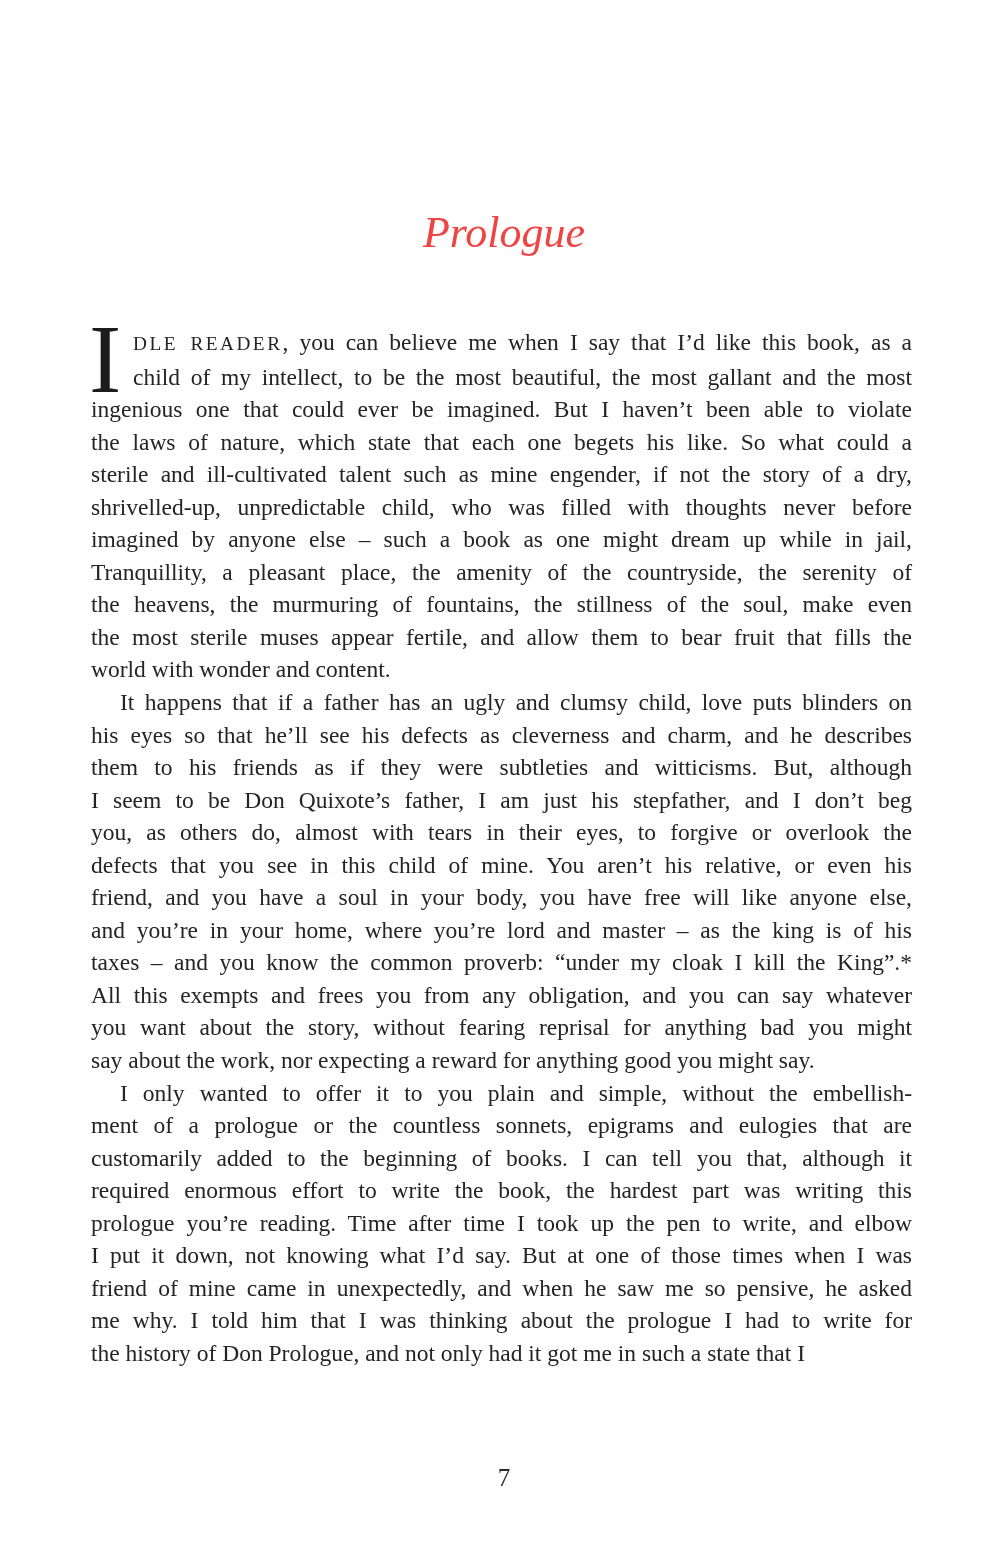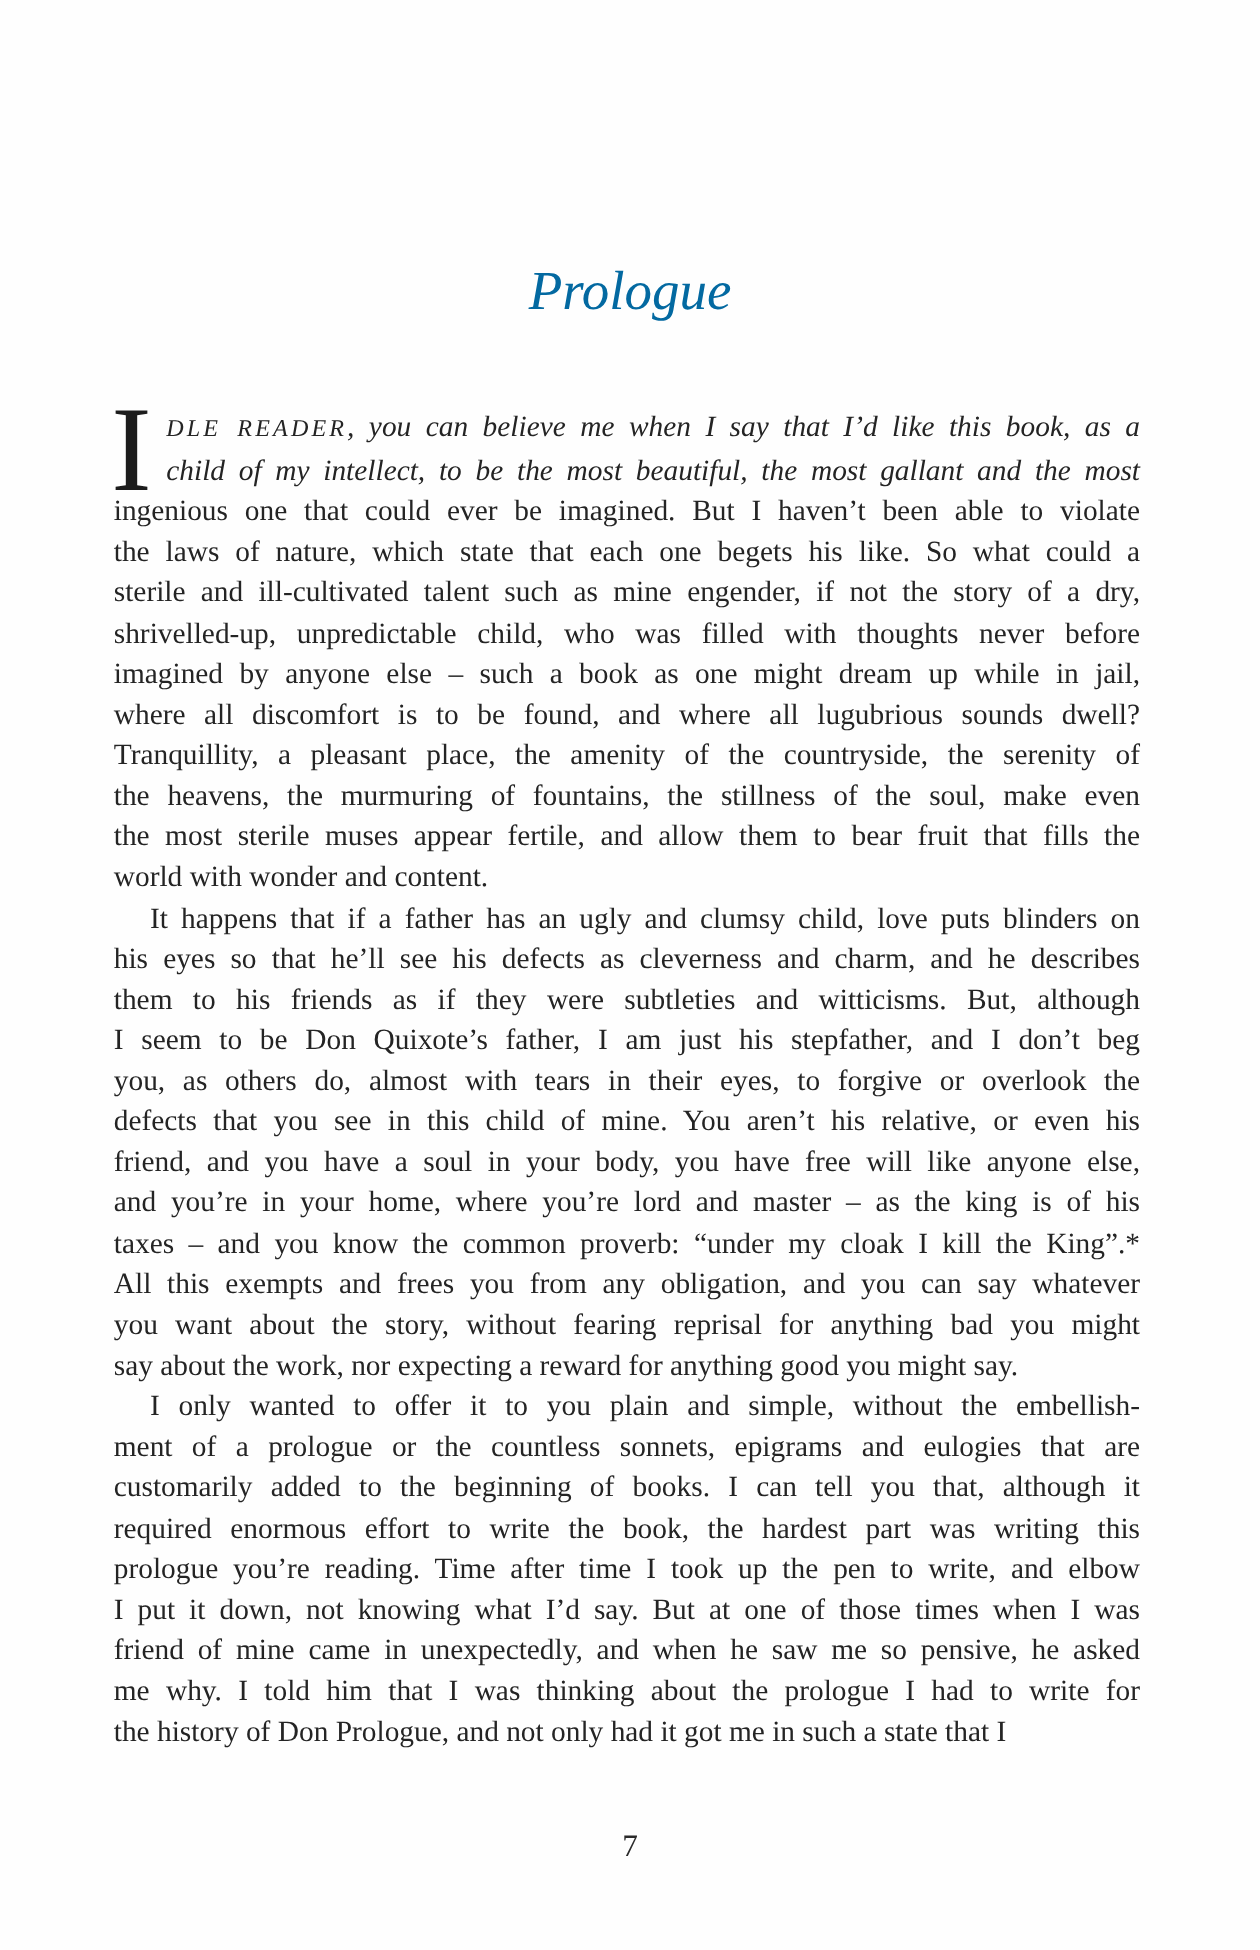--- a/index.html
+++ b/index.html
@@ -20,39 +20,39 @@
     position: absolute;
     top: 207px;
     left: 0;
     width: 100%;
     margin: 0;
     text-align: center;
     font-style: italic;
     font-weight: normal;
     font-size: 44px;
     line-height: 1.2;
-    color: #0369a1;
+    color: #ef4444;
   }
   .body {
     position: absolute;
     top: 326px;
     left: 91px;
     width: 821px;
     font-size: 23.5px;
     line-height: 32.55px;
     color: #242424;
   }
   .paragraph { margin: 0; }
   .paragraph.first { position: relative; }
   .line {
     text-align: justify;
     text-align-last: justify;
   }
   .line.last { text-align-last: left; }
-  .line.wrap { padding-left: 42px; font-style: italic; }
+  .line.wrap { padding-left: 42px; }
   .line.indent { text-indent: 29px; }
   .dropcap {
     position: absolute;
     left: -2px;
     top: 1px;
     font-size: 97px;
     line-height: 0.68;
     color: #1c1c1c;
   }
   .smallcaps {
@@ -81,21 +81,20 @@
     <div class="paragraph first">
       <span class="dropcap">I</span>
       <div class="line wrap"><span class="smallcaps">DLE READER</span><span>, you can believe me when I say that I’d like this book, as a</span></div>
       <div>
           <div class="line wrap">child of my intellect, to be the most beautiful, the most gallant and the most</div>
           <div class="line">ingenious one that could ever be imagined. But I haven’t been able to violate</div>
           <div class="line">the laws of nature, which state that each one begets his like. So what could a</div>
           <div class="line">sterile and ill-cultivated talent such as mine engender, if not the story of a dry,</div>
           <div class="line">shrivelled-up, unpredictable child, who was filled with thoughts never before</div>
           <div class="line">imagined by anyone else – such a book as one might dream up while in jail,</div>
-          <div class="line">where all discomfort is to be found, and where all lugubrious sounds dwell?</div>
           <div class="line">Tranquillity, a pleasant place, the amenity of the countryside, the serenity of</div>
           <div class="line">the heavens, the murmuring of fountains, the stillness of the soul, make even</div>
           <div class="line">the most sterile muses appear fertile, and allow them to bear fruit that fills the</div>
           <div class="line last">world with wonder and content.</div>
         </div>
     </div>
 
     <div class="paragraph">
       <div>
           <div class="line indent">It happens that if a father has an ugly and clumsy child, love puts blinders on</div>

